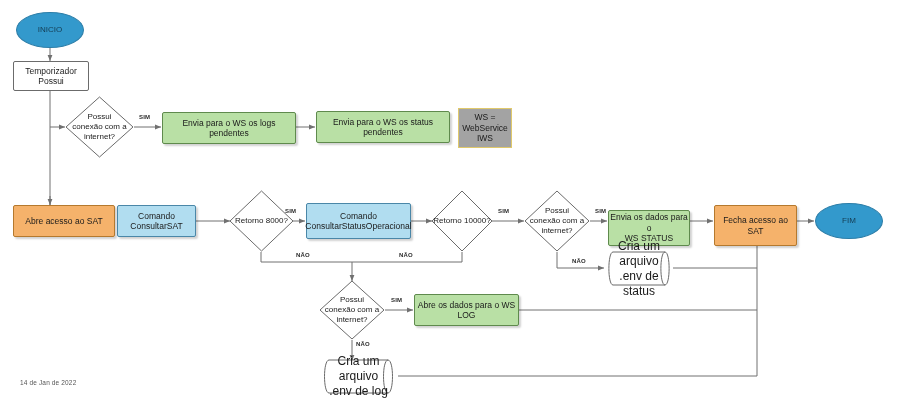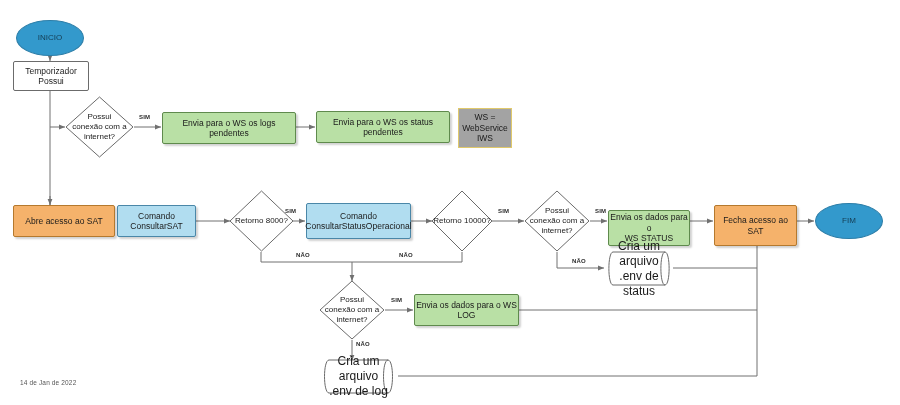--- a/index.html
+++ b/index.html
@@ -140,21 +140,21 @@
       <path d="M673,268 L757,268"></path>
 
       <path d="M519,310 L757,310"></path>
 
       <path d="M398,376 L757,376"></path>
 
       <path d="M757,376 L757,240" marker-end="url(#arrow)"></path>
     </g>
   </svg>
 
-  <div class="node ellipse" style="left:16px;top:20px;width:68px;height:36px;">
+  <div class="node ellipse" style="left:16px;top:12px;width:68px;height:36px;">
     <span>INICIO</span>
   </div>
 
   <div class="node box proc-white" style="left:13px;top:61px;width:76px;height:30px;">
     <span>Temporizador Possui</span>
   </div>
 
   <div class="diamond" style="left:65px;top:96px;width:69px;height:62px;">
     <svg class="dshape" viewBox="0 0 69 62" xmlns="http://www.w3.org/2000/svg">
       <polygon points="34.5,1 68,31 34.5,61 1,31" fill="#ffffff" stroke="#6b6b6b" stroke-width="1"></polygon>
@@ -240,21 +240,21 @@
   <div class="diamond" style="left:319px;top:280px;width:66px;height:60px;">
     <svg class="dshape" viewBox="0 0 66 60" xmlns="http://www.w3.org/2000/svg">
       <polygon points="33,1 65,30 33,59 1,30" fill="#ffffff" stroke="#6b6b6b" stroke-width="1"></polygon>
     </svg>
     <div class="dlabel">Possui
 conexão com a
 internet?</div>
   </div>
 
   <div class="node box proc-green shadow" style="left:414px;top:294px;width:105px;height:32px;">
-    <span>Envia os dados para o WS LOG</span>
+    <span>Abre os dados para o WS LOG</span>
   </div>
 
   <div class="doc" style="left:319px;top:359px;width:79px;height:35px;">
     <svg class="dshape" viewBox="0 0 79 35" xmlns="http://www.w3.org/2000/svg">
       <path d="M10,1 C4,1 4,34 10,34 L69,34 C63,34 63,1 69,1 Z" fill="#ffffff" stroke="#6b6b6b" stroke-width="1"></path>
       <path d="M69,1 C75,1 75,34 69,34" fill="none" stroke="#6b6b6b" stroke-width="1"></path>
     </svg>
     <div class="dlabel">Cria um arquivo
 .env de log</div>
   </div>

